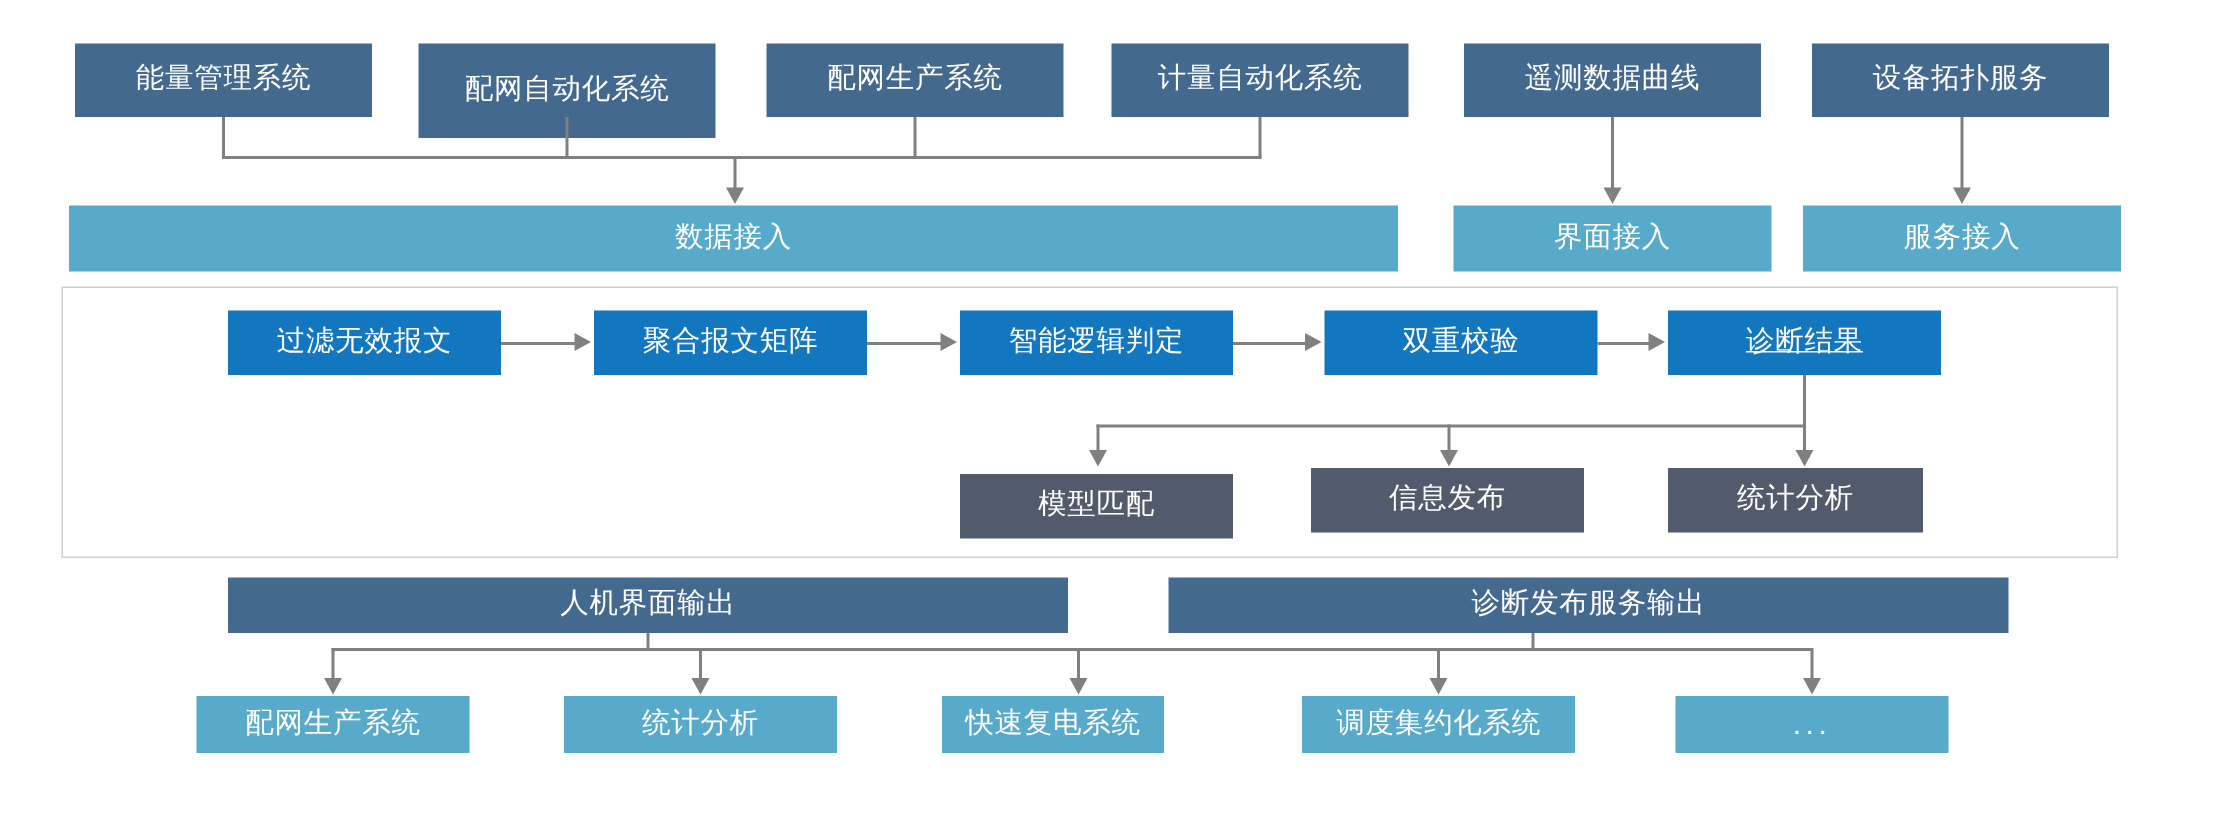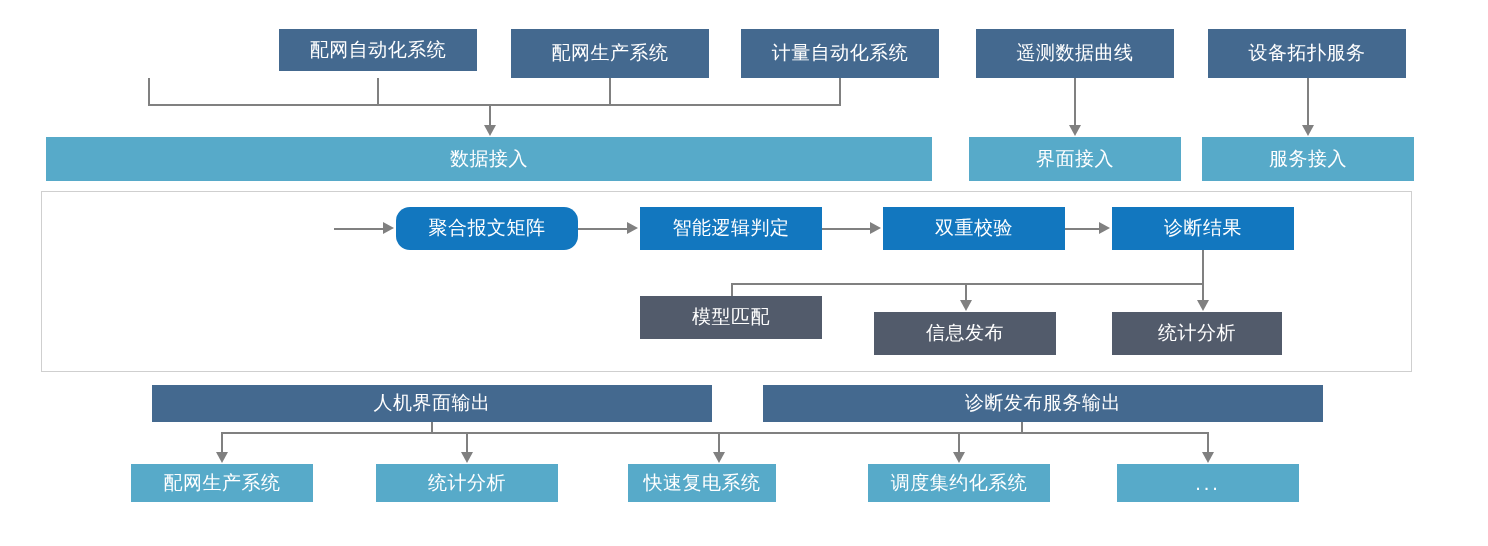--- a/index.html
+++ b/index.html
@@ -67,21 +67,22 @@
     border-top: 6px solid transparent;
     border-bottom: 6px solid transparent;
     border-left: 11px solid #808080;
   }
 </style>
 </head>
 <body>
 
 <div id="canvas">
 
-  <div class="node src" style="left:279px;top:29px;width:198px;height:42px;">配网自动化系统</div>
+  <div class="node src" style="left:50px;top:29px;width:198px;height:49px;">能量管理系统</div>
+  <div class="node src" style="left:279px;top:29px;width:198px;height:63px;">配网自动化系统</div>
   <div class="node src" style="left:511px;top:29px;width:198px;height:49px;">配网生产系统</div>
   <div class="node src" style="left:741px;top:29px;width:198px;height:49px;">计量自动化系统</div>
   <div class="node src" style="left:976px;top:29px;width:198px;height:49px;">遥测数据曲线</div>
   <div class="node src" style="left:1208px;top:29px;width:198px;height:49px;">设备拓扑服务</div>
 
   <div class="ln lnv" style="left:148px;top:78px;height:27px;"></div>
   <div class="ln lnv" style="left:377px;top:78px;height:27px;"></div>
   <div class="ln lnv" style="left:609px;top:78px;height:27px;"></div>
   <div class="ln lnv" style="left:839px;top:78px;height:27px;"></div>
   <div class="ln lnh" style="left:148px;top:104px;width:693px;"></div>
@@ -92,49 +93,50 @@
   <div class="arrowdown" style="left:1069px;top:125px;"></div>
   <div class="ln lnv" style="left:1307px;top:78px;height:48px;"></div>
   <div class="arrowdown" style="left:1302px;top:125px;"></div>
 
   <div class="node access" style="left:46px;top:137px;width:886px;height:44px;">数据接入</div>
   <div class="node access" style="left:969px;top:137px;width:212px;height:44px;">界面接入</div>
   <div class="node access" style="left:1202px;top:137px;width:212px;height:44px;">服务接入</div>
 
   <div class="panel" style="left:41px;top:191px;width:1371px;height:181px;"></div>
 
-  <div class="node proc" style="left:396px;top:207px;width:182px;height:43px;border-radius:14px;">聚合报文矩阵</div>
+  <div class="node proc" style="left:152px;top:207px;width:182px;height:43px;">过滤无效报文</div>
+  <div class="node proc" style="left:396px;top:207px;width:182px;height:43px;">聚合报文矩阵</div>
   <div class="node proc" style="left:640px;top:207px;width:182px;height:43px;font-family:Liberation Serif, serif;">智能逻辑判定</div>
   <div class="node proc" style="left:883px;top:207px;width:182px;height:43px;">双重校验</div>
-  <div class="node proc" style="left:1112px;top:207px;width:182px;height:43px;">诊断结果</div>
+  <div class="node proc" style="left:1112px;top:207px;width:182px;height:43px;text-decoration:underline;">诊断结果</div>
 
   <div class="ln lnh" style="left:334px;top:228px;width:50px;"></div>
   <div class="arrowright" style="left:383px;top:222px;"></div>
   <div class="ln lnh" style="left:578px;top:228px;width:50px;"></div>
   <div class="arrowright" style="left:627px;top:222px;"></div>
   <div class="ln lnh" style="left:822px;top:228px;width:49px;"></div>
   <div class="arrowright" style="left:870px;top:222px;"></div>
   <div class="ln lnh" style="left:1065px;top:228px;width:35px;"></div>
   <div class="arrowright" style="left:1099px;top:222px;"></div>
 
   <div class="ln lnv" style="left:1202px;top:250px;height:34px;"></div>
   <div class="ln lnh" style="left:731px;top:283px;width:472px;"></div>
   <div class="ln lnv" style="left:731px;top:283px;height:18px;"></div>
   <div class="arrowdown" style="left:726px;top:300px;"></div>
   <div class="ln lnv" style="left:965px;top:283px;height:18px;"></div>
   <div class="arrowdown" style="left:960px;top:300px;"></div>
   <div class="ln lnv" style="left:1202px;top:283px;height:18px;"></div>
   <div class="arrowdown" style="left:1197px;top:300px;"></div>
 
-  <div class="node result" style="left:640px;top:296px;width:182px;height:43px;">模型匹配</div>
+  <div class="node result" style="left:640px;top:316px;width:182px;height:43px;">模型匹配</div>
   <div class="node result" style="left:874px;top:312px;width:182px;height:43px;">信息发布</div>
   <div class="node result" style="left:1112px;top:312px;width:170px;height:43px;">统计分析</div>
 
   <div class="node output" style="left:152px;top:385px;width:560px;height:37px;">人机界面输出</div>
-  <div class="node output" style="left:763px;top:385px;width:560px;height:37px;text-align:right;">诊断发布服务输出</div>
+  <div class="node output" style="left:779px;top:385px;width:560px;height:37px;text-align:right;">诊断发布服务输出</div>
 
   <div class="ln lnv" style="left:431px;top:422px;height:11px;"></div>
   <div class="ln lnv" style="left:1021px;top:422px;height:11px;"></div>
   <div class="ln lnh" style="left:221px;top:432px;width:987px;"></div>
 
   <div class="ln lnv" style="left:221px;top:432px;height:21px;"></div>
   <div class="arrowdown" style="left:216px;top:452px;"></div>
   <div class="ln lnv" style="left:466px;top:432px;height:21px;"></div>
   <div class="arrowdown" style="left:461px;top:452px;"></div>
   <div class="ln lnv" style="left:718px;top:432px;height:21px;"></div>

